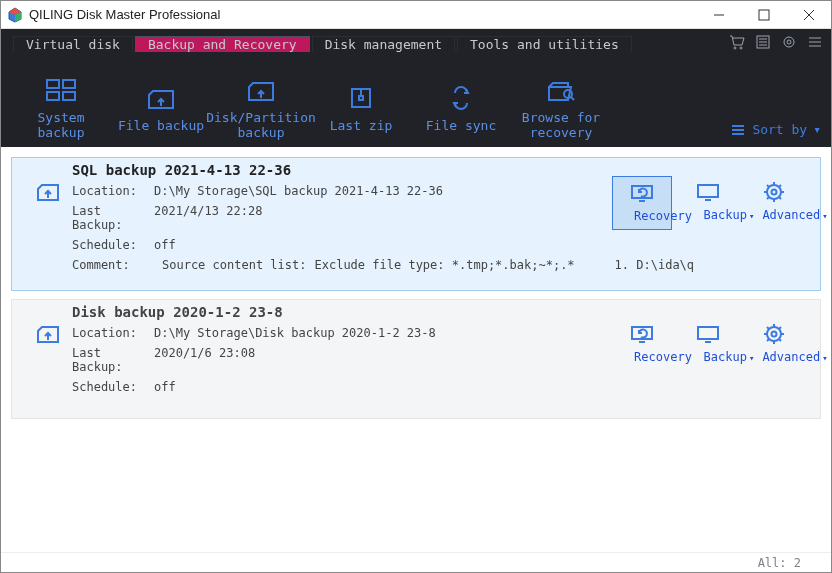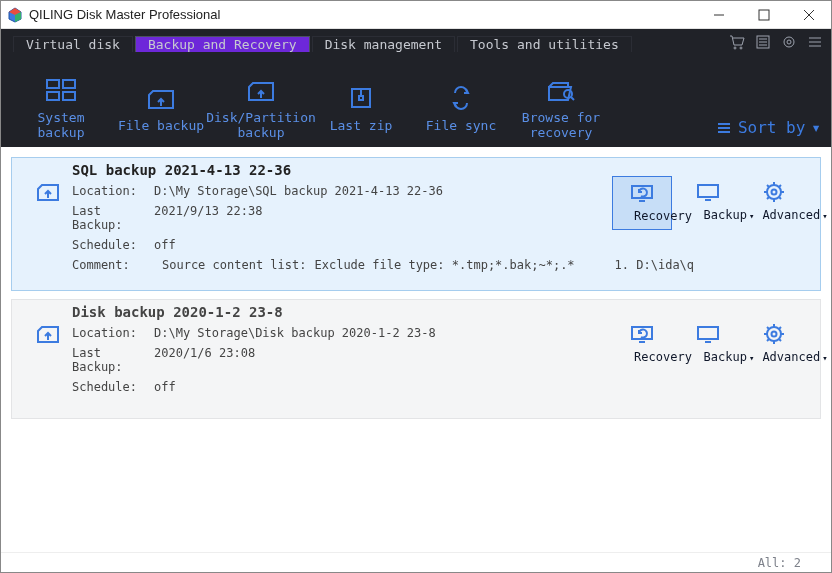--- a/index.html
+++ b/index.html
@@ -11,32 +11,32 @@
   .app-icon { width: 16px; height: 16px; margin-right: 6px; }
   .title-text { flex: 0 0 auto; font-size: 13px; font-family: Tahoma, sans-serif; color: #222; }
   .title-spacer { flex: 1; }
   .win-controls { display: flex; }
   .win-btn { width: 45px; height: 28px; display: flex; align-items: center; justify-content: center; }
   .win-btn svg { stroke: #333; fill: none; }
 
   
   .tabstrip { height: 28px; background: #202228; display: flex; align-items: center; padding-left: 12px; }
   .tab { color: #c6c9d0; padding: 0 12px; display: flex; align-items: center; font-size: 13px; border-left: 1px solid #2b2d35; border-right: 1px solid #2b2d35; border-top: 1px solid #2b2d35; margin-top: 2px; margin-right: 2px; cursor: pointer; }
-  .tab.active { background: #6d28d9; border-color:#4b5160; }
+  .tab.active { background: #be185d; border-color:#4b5160; }
   .tab-spacer { flex: 1; }
   .tab-icons { display: flex; align-items: center; padding-right: 8px; gap: 10px; }
   .tab-icons svg { stroke: #9da2ae; fill: none; }
 
   
   .toolbar { background: #202228; height: 90px; padding: 6px 10px 0 10px; display: flex; align-items: center; }
   .tool-btn { width: 100px; display: flex; flex-direction: column; align-items: center; color: #5a8fe6; font-size: 13px; text-align: center; gap: 6px; padding-top:6px; cursor: pointer; }
   .tool-btn .glyph { height: 28px; display: flex; align-items: center; justify-content: center; }
   .tool-btn .glyph svg { stroke: #3c7be0; fill: none; stroke-width: 2; }
   .toolbar-spacer { flex: 1; }
-  .sortby { align-self: flex-end; margin-bottom: 10px; display: flex; align-items: center; color: #3c7be0; font-size: 16px; gap: 6px; cursor: pointer; }
+  .sortby { align-self: flex-end; margin-bottom: 10px; display: flex; align-items: center; color: #3c7be0; font-size: 13px; gap: 6px; cursor: pointer; }
   .sortby svg { stroke: #3c7be0; fill:#3c7be0; }
 
   
   .content { flex: 1; background: #fff; padding: 10px; overflow: hidden; }
   .card { padding: 4px 14px 18px 14px; margin-bottom: 8px; position: relative; }
   .card.sel { background: #e6f2fd; border: 1px solid #a6cdee; }
   .card.nonsel { background: #f4f5f6; border: 1px solid #e3e4e6; }
   .card-icon { position: absolute; left: 24px; top: 24px; }
   .card-icon svg { fill: none; stroke-width: 2; }
   .card.sel  .card-icon svg { stroke:#3c7be0; }
@@ -50,21 +50,21 @@
   .comment-line { display:flex; font-size:12px; color:#444; }
   .comment-line .span1 { margin-left:8px; }
   .comment-line .span2 { margin-left:8px; }
   .comment-line .span3 { margin-left:40px; }
 
   .card-actions { position: absolute; right: 16px; top: 18px; display: flex; gap: 6px; }
   .act { width: 60px; display: flex; flex-direction: column; align-items: center; gap: 6px; padding: 6px 2px 6px 2px; font-size: 12px; cursor: pointer; }
   .act.primary { border:1px solid #3c7be0; background:#c7def7; color:#2a5fb5; }
   .act .ic { height: 20px; display:flex; align-items:center; justify-content:center; }
   .act svg { stroke:#3c7be0; fill:none; stroke-width:2; }
-  .act .lbl2 { color:#0f172a;margin-left:42px; }
+  .act .lbl2 { color:#1d4ed8;margin-left:42px; }
   .caret { font-size:9px; margin-left:2px; }
 
   
   .footer { height: 20px; display:flex; justify-content:flex-end; align-items:center; padding-right:30px; font-size:12px; color:#7d818a; border-top:1px solid #eee; }
 </style>
 </head>
 <body>
 
 <div class="titlebar">
   <span class="app-icon">
@@ -210,21 +210,21 @@
         </svg>
     </span>
     <div class="card-body">
       <div class="card-title">SQL backup 2021-4-13 22-36</div>
       <div class="meta">
           <span class="lbl">Location:</span>
           <span class="val">D:\My Storage\SQL backup 2021-4-13 22-36</span>
         </div>
       <div class="meta">
           <span class="lbl">Last Backup:</span>
-          <span class="val">2021/9/13 22:38</span>
+          <span class="val">2021/4/13 22:28</span>
         </div>
       <div class="meta">
           <span class="lbl">Schedule:</span>
           <span class="val">off</span>
         </div>
       <div class="comment-line">
         <span class="lbl" style="width:82px">Comment:</span>
         <span class="span1">Source content list:</span>
         <span class="span2">Exclude file type: *.tmp;*.bak;~*;.*</span>
         <span class="span3">1. D:\ida\q</span>

